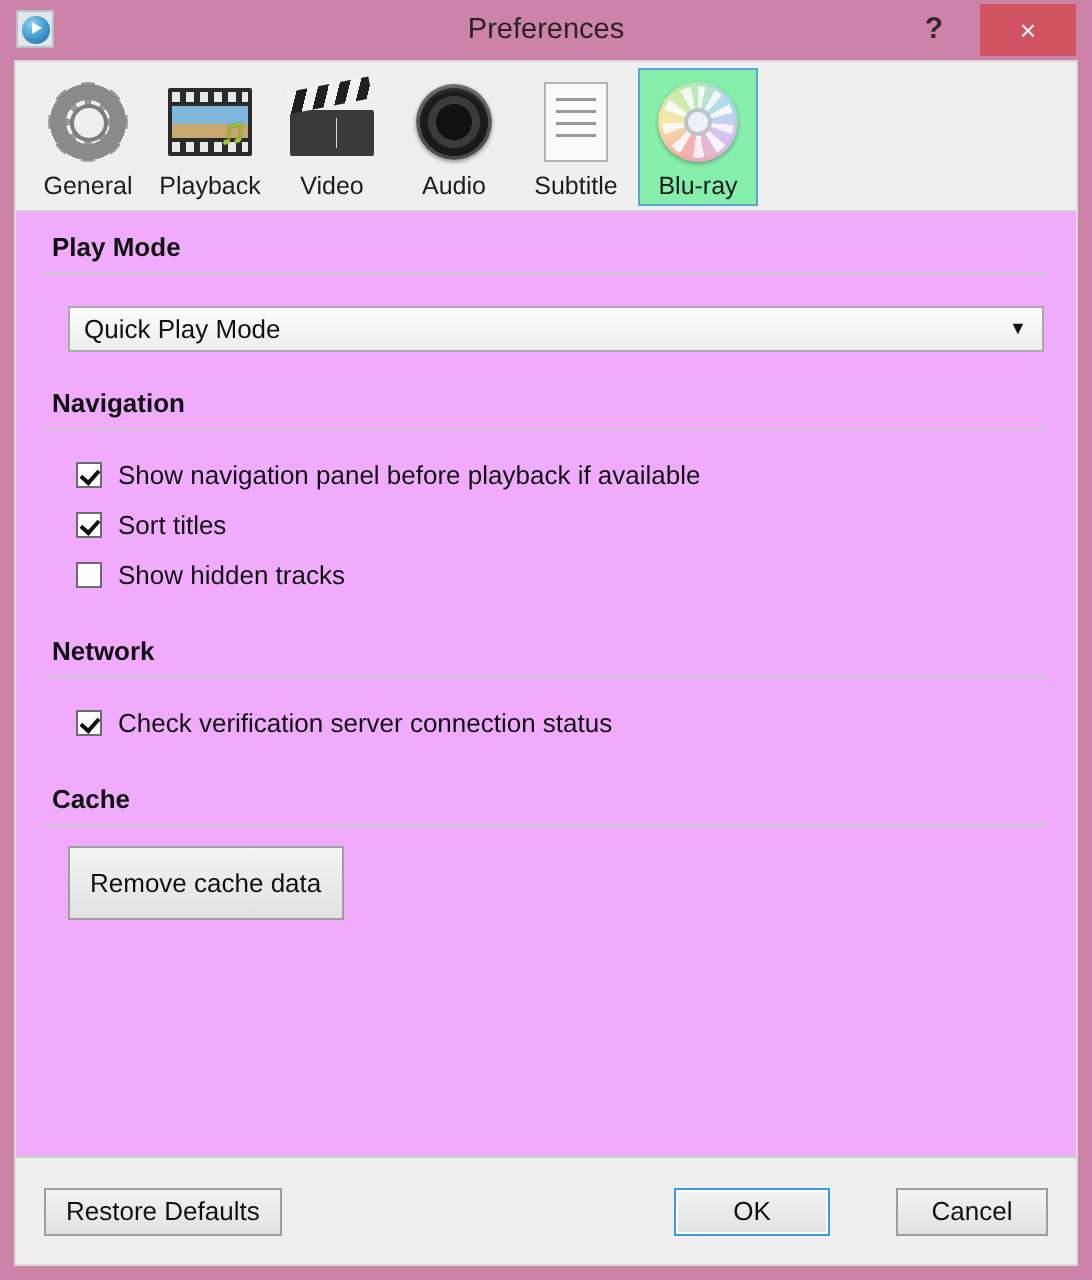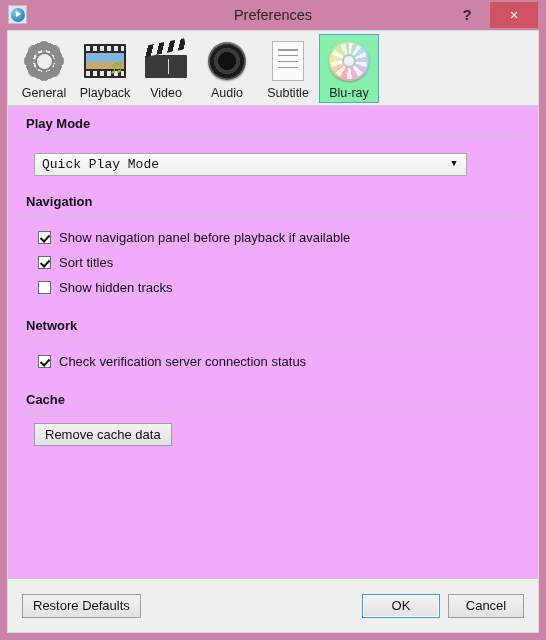--- a/index.html
+++ b/index.html
@@ -311,29 +311,28 @@
     height: 1px;
     background: #c9c9c9;
     margin: 0 0 10px 0;
   }
   .section {
     margin-bottom: 18px;
   }
 
   .combo {
     margin: 16px 0 0 12px;
-    width: 433px;
+    width: 488px;
     height: 23px;
     background: linear-gradient(to bottom, #fdfdfd 0%, #ededed 100%);
     border: 1px solid #a9a9a9;
     box-sizing: border-box;
     display: flex;
     align-items: center;
     cursor: pointer;
-    font-family: Liberation Mono, monospace;
   }
   .combo .combo-value {
     flex: 1 1 auto;
     padding-left: 7px;
     font-size: 13px;
     color: #111111;
   }
   .combo .combo-arrow {
     width: 24px;
     text-align: center;
@@ -370,21 +369,21 @@
     font-size: 13px;
     color: #111111;
     margin-left: 8px;
     white-space: nowrap;
   }
 
   .btn {
     display: inline-flex;
     align-items: center;
     justify-content: center;
-    height: 23px;
+    height: 37px;
     padding: 0 10px;
     background: linear-gradient(to bottom, #f3f3f3 0%, #e2e2e2 100%);
     border: 1px solid #9e9e9e;
     box-sizing: border-box;
     font-size: 13px;
     color: #111111;
     cursor: pointer;
     white-space: nowrap;
   }
   .btn.default {
@@ -395,20 +394,21 @@
 
   
   .footer {
     flex: 0 0 54px;
     border-top: 1px solid #c9c9c9;
     background: #efefef;
     display: flex;
     align-items: center;
     padding: 0 14px;
     box-sizing: border-box;
+    gap: 25px;
   }
   .footer .spacer { flex: 1 1 auto; }
   .footer .btn { height: 24px; }
   .footer .ok { width: 78px; padding: 0; margin-right: 8px; }
   .footer .cancel { width: 76px; padding: 0; }
 </style>
 </head>
 <body>
 
 <div class="window">

